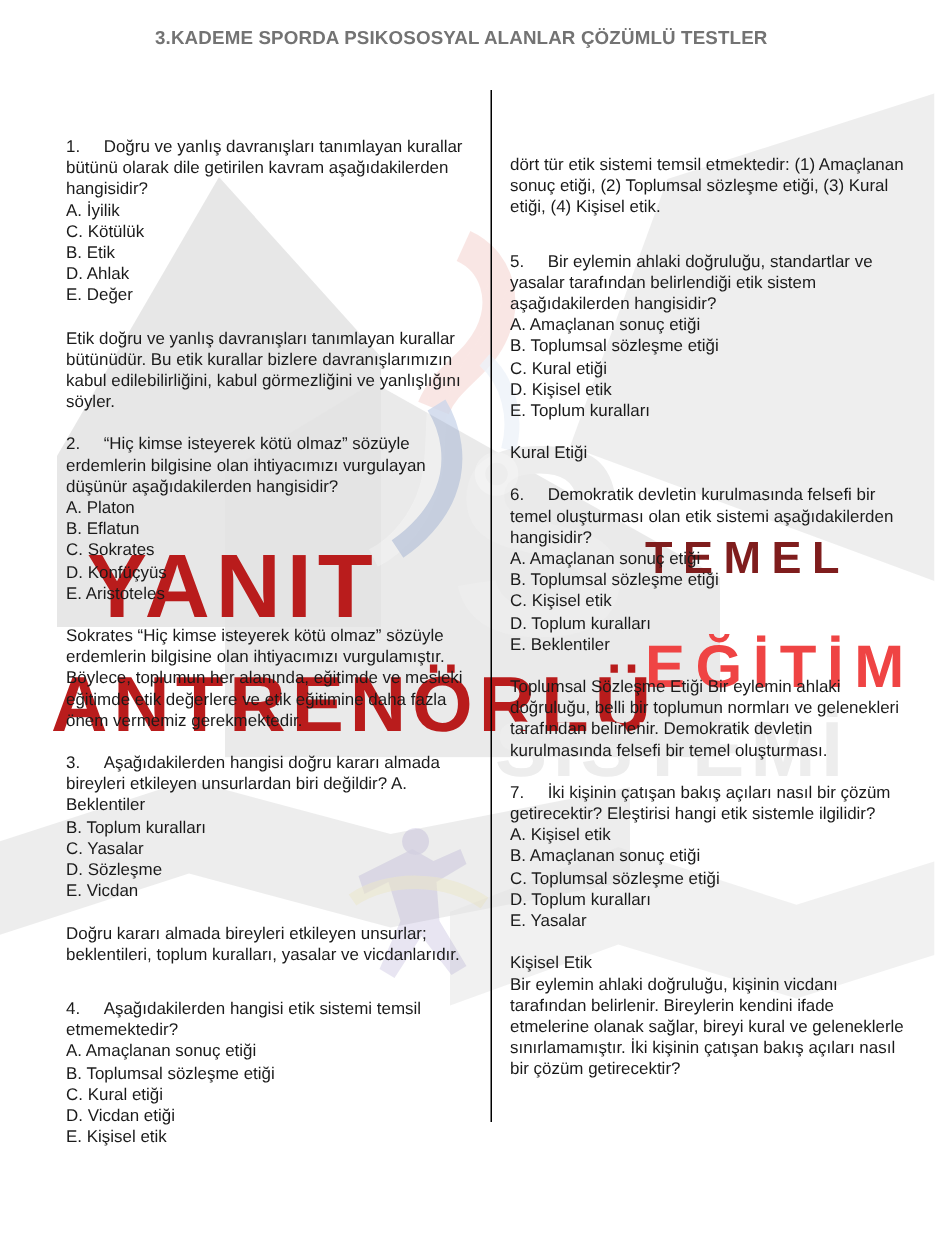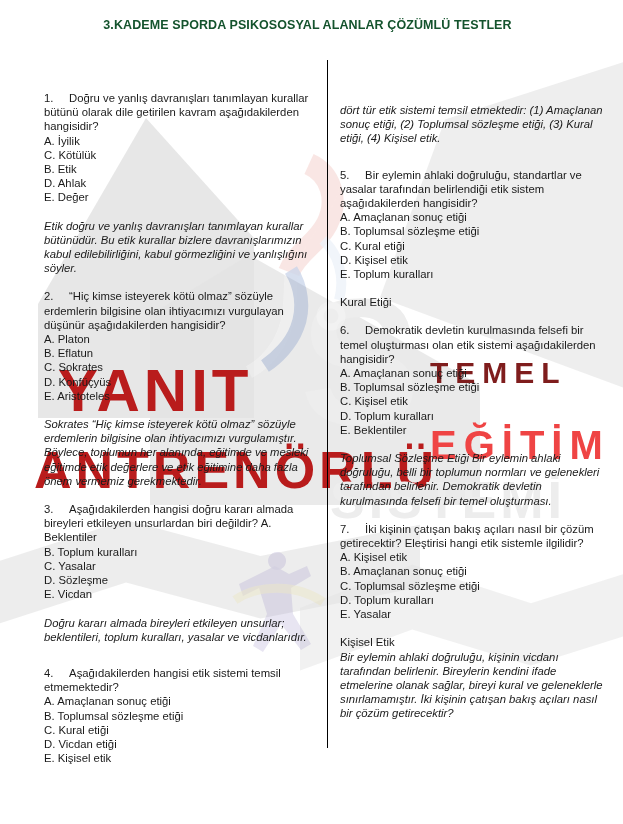--- a/index.html
+++ b/index.html
@@ -119,21 +119,21 @@
 
   .doc-title {
     position: absolute;
     left: 0;
     top: 18px;
     width: 615px;
     text-align: center;
     font-size: 12.5px;
     font-weight: bold;
     letter-spacing: .1px;
-    color: #14532d;
+    color: #737373;
   }
 
   .divider {
     position: absolute;
     left: 327px;
     top: 60px;
     width: 1px;
     height: 688px;
     background: #000;
   }
@@ -154,21 +154,21 @@
     left: 340px;
     top: 74px;
     width: 268px;
   }
 
   .block { margin: 0 0 14px 0; }
   .block:last-child { margin-bottom: 0; }
 
   .q-head { white-space: pre-wrap; }
   .opt { white-space: pre-wrap; }
-  .para { white-space: pre-wrap; font-style: italic; }
+  .para { white-space: pre-wrap; }
   .ans-head { white-space: pre-wrap; }
 
   .spacer-sm { height: 8px; }
 </style>
 </head>
 <body>
 
 <div class="page">
 
   <div class="watermark-layer">

